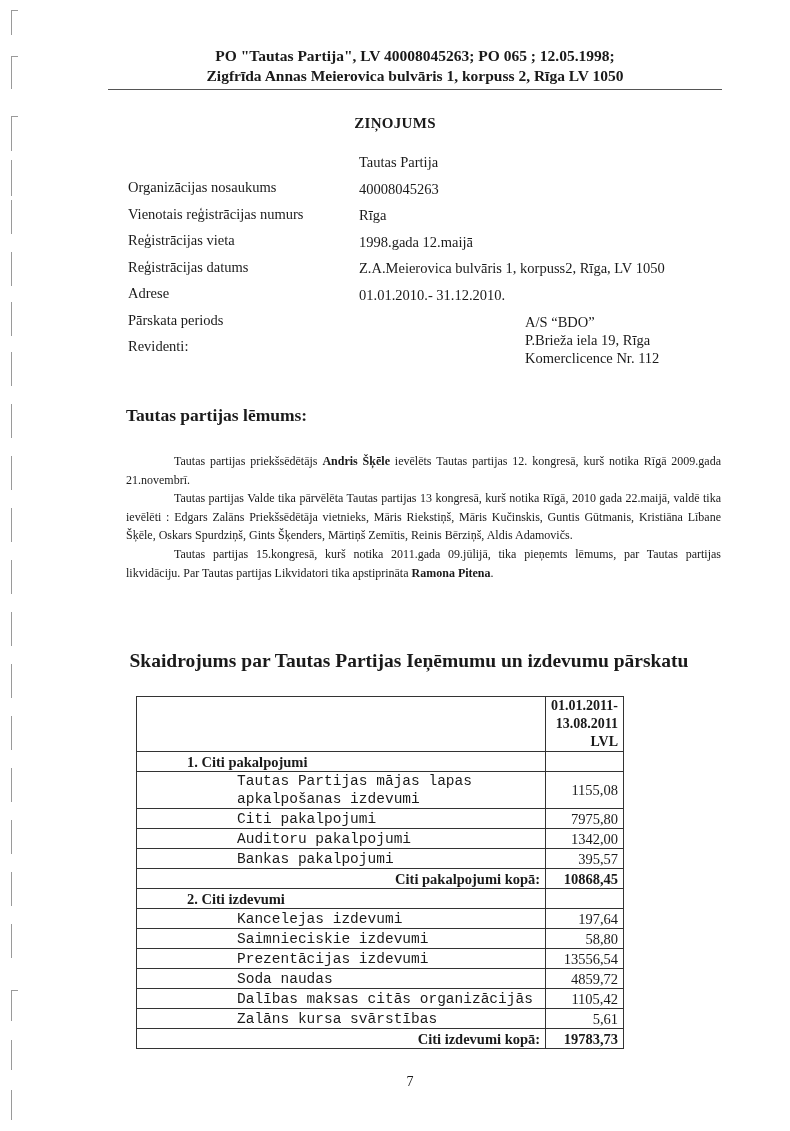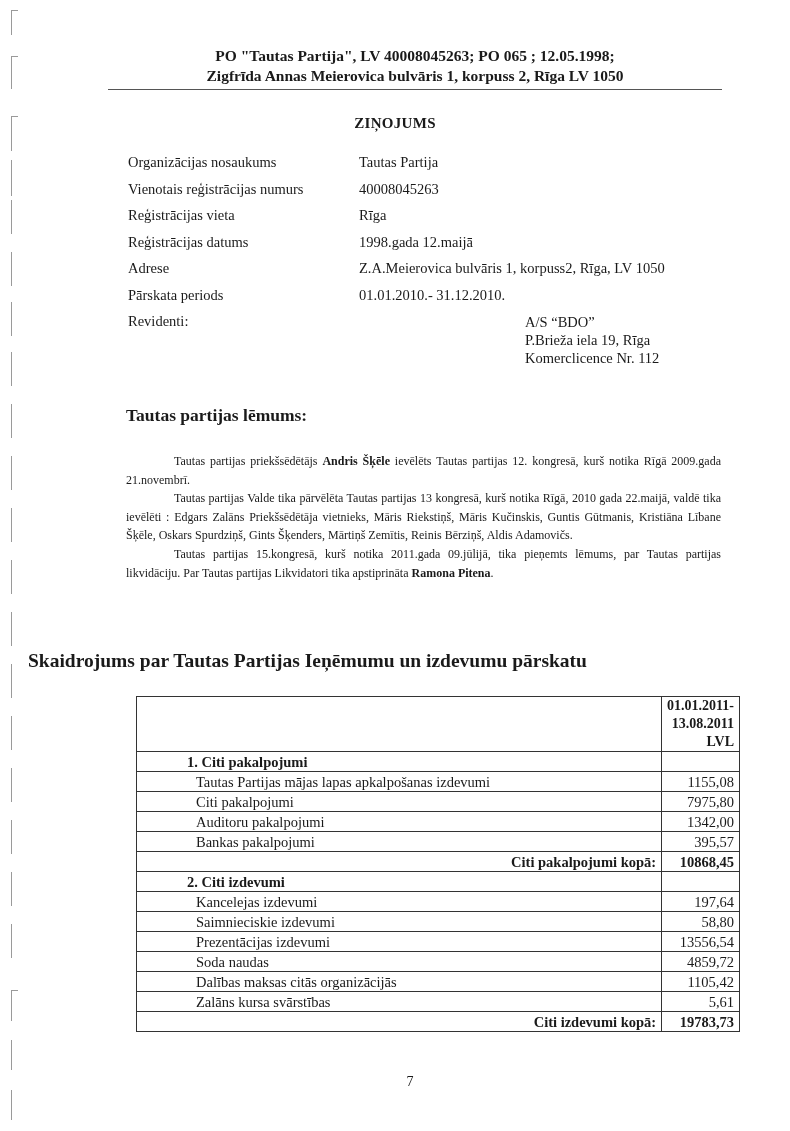--- a/index.html
+++ b/index.html
@@ -13,46 +13,46 @@
 
   .header { position: absolute; left: 108px; top: 46px; width: 614px; text-align: center;
     font-weight: bold; font-size: 15.5px; line-height: 20px; }
   .header-rule { position: absolute; left: 108px; top: 89px; width: 614px; height: 0; border-top: 1px solid #555; }
 
   .title { position: absolute; left: 0; top: 115px; width: 790px; text-align: center;
     font-weight: bold; font-size: 15px; letter-spacing: 0.3px; }
 
   .info { position: absolute; left: 128px; top: 154px; width: 600px; font-size: 14.5px; }
   .info-row { display: flex; height: 26.5px; align-items: flex-start; }
-  .info-label { width: 231px; }
+  .info-label { width: 231px; margin-top: 25px; }
   .info-value { flex: 1; }
   .auditors { display: flex; line-height: 18px; justify-content: flex-end; }
   .auditors .col1 { width: 203px; }
 
   .section-h { position: absolute; left: 126px; top: 405px; font-weight: bold; font-size: 17.5px; }
 
   .paras { position: absolute; left: 126px; top: 452px; width: 595px; font-size: 12px;
     line-height: 18.6px; text-align: justify; }
   .paras p { margin: 0; text-indent: 48px; }
   .paras b { font-weight: bold; }
 
-  .table-h { position: absolute; left: 0; top: 650px; width: 790px; 
+  .table-h { position: absolute; left: 0; top: 650px; width: 790px; text-align: center;
     font-weight: bold; font-size: 19.5px; padding-left: 28px; box-sizing: border-box; }
 
-  table.fin { position: absolute; left: 136px; top: 696px; width: 604px;
+  table.fin { position: absolute; left: 136px; top: 696px; width: 488px;
     border-collapse: collapse; font-size: 14.5px; }
   table.fin td { border: 1px solid #333; padding: 0 5px; height: 19px; line-height: 18px; }
   table.fin td.desc { width: 462px; }
   table.fin td.val { text-align: right; }
   table.fin tr.head td { height: 54px; vertical-align: top; font-weight: bold; font-size: 14px; line-height: 18px; }
   table.fin tr.head td.val { text-align: right; }
   table.fin tr.head .hv { display: inline-block; text-align: right; }
   table.fin tr.head .hv div:first-child { text-align: left; }
   table.fin tr.group td.desc { font-weight: bold; padding-left: 50px; }
-  table.fin tr.item td.desc { padding-left: 59px; }
+  table.fin tr.item td.desc { padding-left: 100px; font-family: Liberation Mono, monospace; }
   table.fin tr.total td { font-weight: bold; }
   table.fin tr.total td.desc { text-align: right; }
 
   .page-num { position: absolute; left: 0; top: 1074px; width: 790px; text-align: center; font-size: 14px; padding-left: 30px; box-sizing: border-box; }
 </style>
 </head>
 <body>
 
 <div class="binding">
   <span class="hook" style="top:10px;height:24px"></span>

